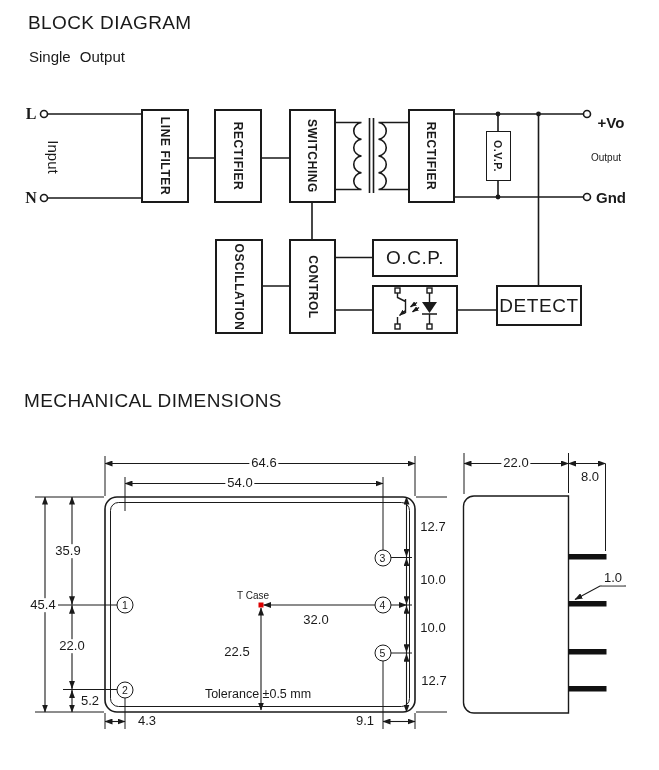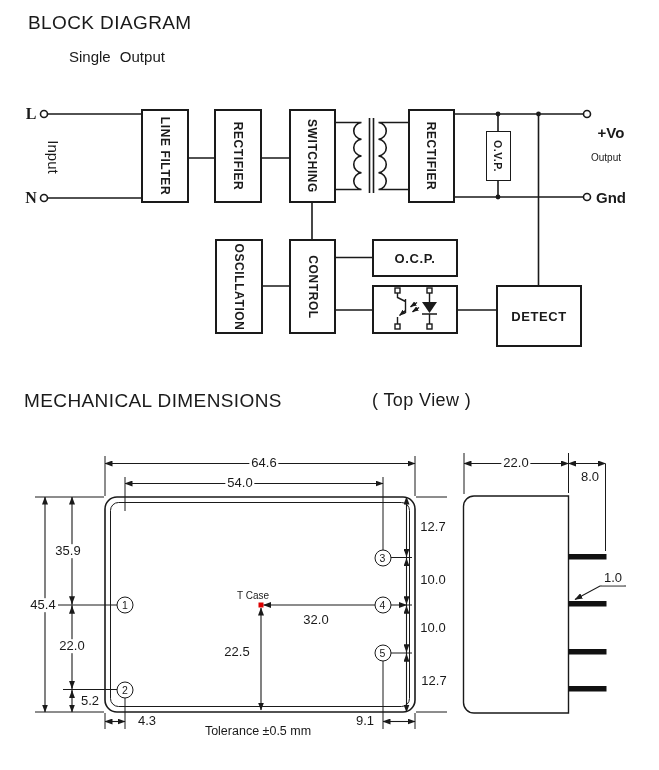--- a/index.html
+++ b/index.html
@@ -1,25 +1,25 @@
 <!DOCTYPE html>
 <html><head>
 <meta charset="utf-8">
 <style>
   html,body{margin:0;padding:0;background:#fff;}
   .page{position:relative;width:659px;height:770px;background:#fff;overflow:hidden;
         font-family:"Liberation Sans", sans-serif;color:#1a1a1a;}
   svg.layer{position:absolute;left:0;top:0;}
   .h1{position:absolute;font-size:19px;font-weight:normal;letter-spacing:.4px;white-space:nowrap;}
-  .sub{position:absolute;font-size:15px;word-spacing:5px;white-space:nowrap;margin-left:40px;}
+  .sub{position:absolute;font-size:15px;word-spacing:5px;white-space:nowrap;}
   .bbox{position:absolute;box-sizing:border-box;border:2px solid #1a1a1a;background:#fff;
         display:flex;align-items:center;justify-content:center;}
   .bbox.clear{background:transparent;}
   .vtext{transform:rotate(90deg);white-space:nowrap;font-weight:bold;font-size:12px;letter-spacing:.6px;}
-  .htext{font-weight:bold;font-size:13px;letter-spacing:.6px;white-space:nowrap;}
+  .htext{font-weight:normal;font-size:19px;letter-spacing:.6px;white-space:nowrap;}
   .t{position:absolute;transform:translate(-50%,-50%);white-space:nowrap;}
   .serif{font-family:"Liberation Serif", serif;font-weight:bold;font-size:16px;}
   .bold{font-weight:bold;font-size:15px;}
   .plain{font-size:10px;}
   .rot{position:absolute;transform:translate(-50%,-50%) rotate(90deg);white-space:nowrap;font-size:15px;}
   .dim{position:absolute;transform:translate(-50%,-50%);white-space:nowrap;font-size:13px;
        background:#fff;padding:0 2px;line-height:1.05;}
   .small{font-size:10px;}
   .tol{font-size:12.5px;}
   .pin{position:absolute;box-sizing:border-box;width:17px;height:17px;border:1.3px solid #1a1a1a;
@@ -124,21 +124,20 @@
       <rect x="568.5" y="554" width="38" height="5.5"></rect>
       <rect x="568.5" y="601" width="38" height="5.5"></rect>
       <rect x="568.5" y="649" width="38" height="5.5"></rect>
       <rect x="568.5" y="686" width="38" height="5.5"></rect>
     </g>
   </svg>
 
   <div class="h1" style="left:28px;top:12px">BLOCK DIAGRAM</div>
   <div class="sub" style="left:29px;top:48px">Single Output</div>
   <div class="h1" style="left:24px;top:390px">MECHANICAL DIMENSIONS</div>
-  <div class="h1" style="left:372px;top:390px;font-size:18px">( Top View )</div>
 
   <div class="bbox" style="left:141px;top:109px;width:48px;height:94px">
     <span class="vtext">LINE FILTER</span>
   </div>
   <div class="bbox" style="left:214px;top:109px;width:48px;height:94px">
     <span class="vtext">RECTIFIER</span>
   </div>
   <div class="bbox" style="left:289px;top:109px;width:47px;height:94px">
     <span class="vtext">SWITCHING</span>
   </div>
@@ -151,28 +150,28 @@
   <div class="bbox" style="left:215px;top:239px;width:48px;height:95px">
     <span class="vtext">OSCILLATION</span>
   </div>
   <div class="bbox" style="left:289px;top:239px;width:47px;height:95px">
     <span class="vtext">CONTROL</span>
   </div>
   <div class="bbox" style="left:372px;top:239px;width:86px;height:38px">
     <span class="htext">O.C.P.</span>
   </div>
   <div class="bbox clear" style="left:372px;top:285px;width:86px;height:49px"></div>
-  <div class="bbox" style="left:496px;top:285px;width:86px;height:62px">
+  <div class="bbox" style="left:496px;top:285px;width:86px;height:41px">
     <span class="htext">DETECT</span>
   </div>
 
   <div class="t serif" style="left:31px;top:114px">L</div>
   <div class="t serif" style="left:31px;top:198px">N</div>
   <div class="rot" style="left:53px;top:157px">Input</div>
-  <div class="t bold" style="left:611px;top:132px">+Vo</div>
+  <div class="t bold" style="left:611px;top:122px">+Vo</div>
   <div class="t plain" style="left:606px;top:157px">Output</div>
   <div class="t bold" style="left:611px;top:197px">Gnd</div>
 
   <div class="dim" style="left:264px;top:463px">64.6</div>
   <div class="dim" style="left:240px;top:483px">54.0</div>
   <div class="dim" style="left:43px;top:605px">45.4</div>
   <div class="dim" style="left:68px;top:551px">35.9</div>
   <div class="dim" style="left:72px;top:646px">22.0</div>
   <div class="dim" style="left:90px;top:701px">5.2</div>
   <div class="dim" style="left:147px;top:721px">4.3</div>
@@ -180,21 +179,21 @@
   <div class="dim" style="left:433px;top:527px">12.7</div>
   <div class="dim" style="left:433px;top:580px">10.0</div>
   <div class="dim" style="left:433px;top:628px">10.0</div>
   <div class="dim" style="left:434px;top:681px">12.7</div>
   <div class="dim" style="left:316px;top:620px">32.0</div>
   <div class="dim" style="left:237px;top:652px">22.5</div>
   <div class="dim small" style="left:253px;top:596px">T Case</div>
   <div class="dim" style="left:516px;top:463px">22.0</div>
   <div class="dim" style="left:590px;top:477px">8.0</div>
   <div class="dim" style="left:613px;top:578px">1.0</div>
-  <div class="t tol" style="left:258px;top:731px">Tolerance ±0.5 mm</div>
+  <div class="t tol" style="left:258px;top:694px">Tolerance ±0.5 mm</div>
 
   <div class="pin" style="left:125px;top:605px">
       <span>1</span>
     </div>
   <div class="pin" style="left:125px;top:689.5px">
       <span>2</span>
     </div>
   <div class="pin" style="left:382.5px;top:557.5px">
       <span>3</span>
     </div>

